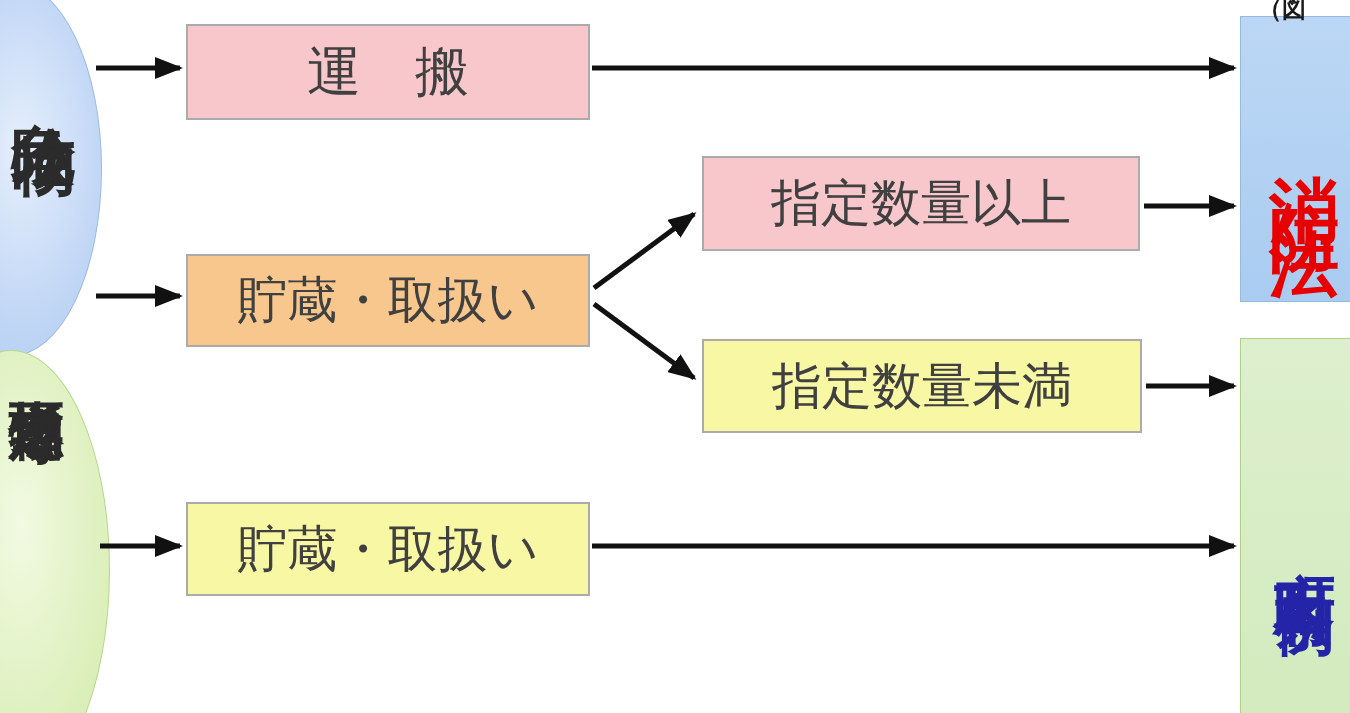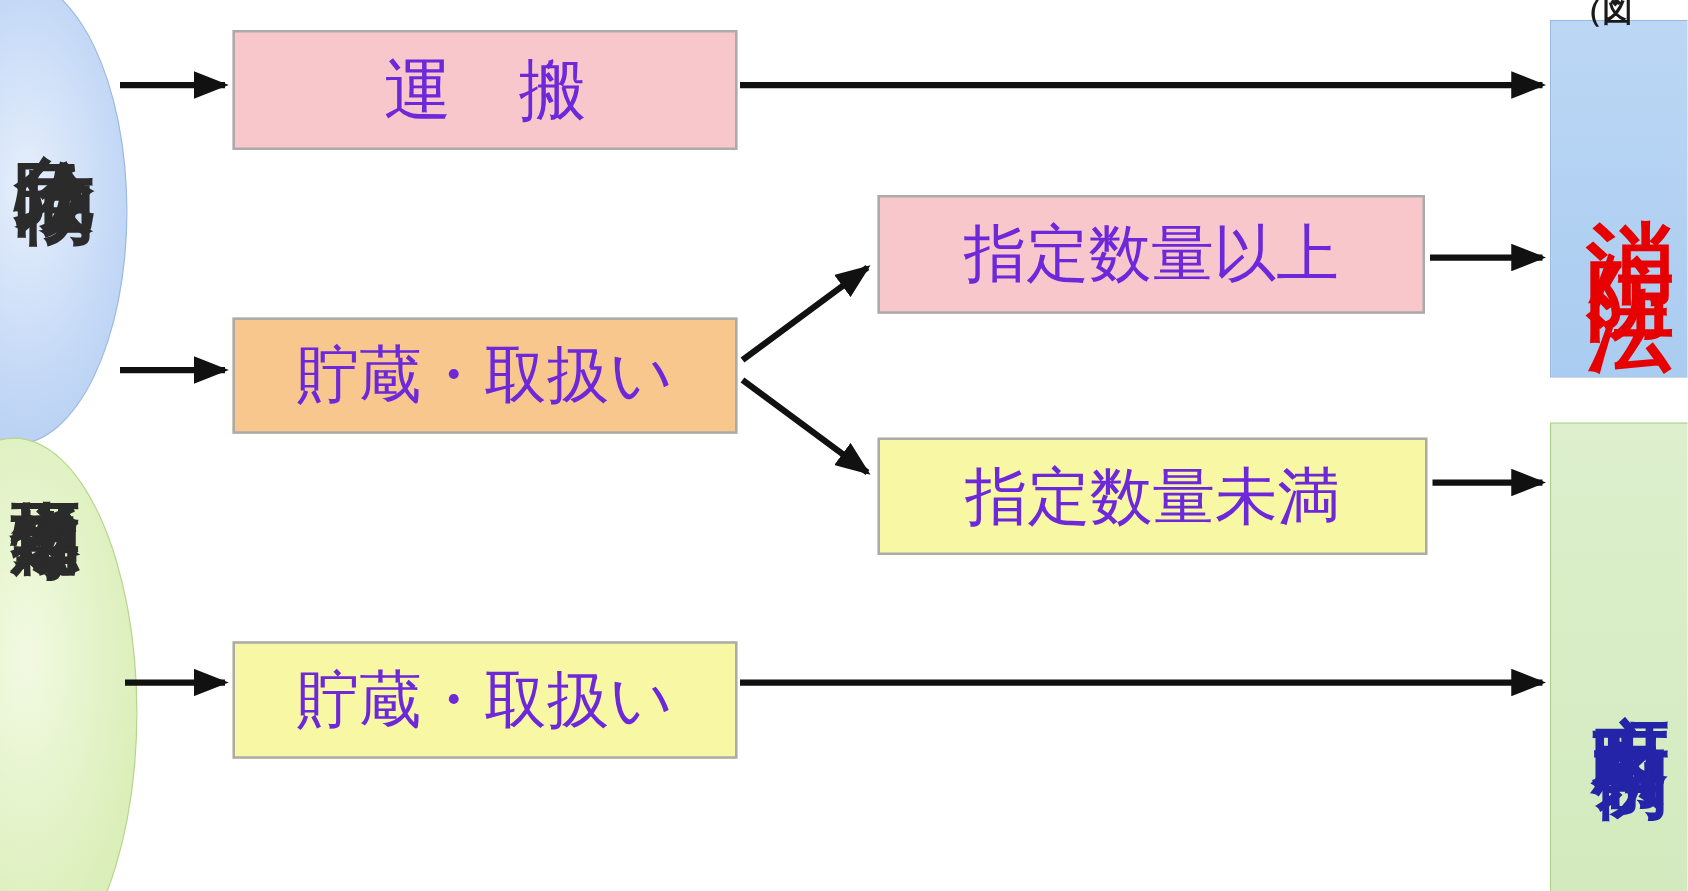--- a/index.html
+++ b/index.html
@@ -32,26 +32,26 @@
     writing-mode: vertical-rl; text-orientation: upright;
     font-weight: bold; color: #2b2b2b; white-space: nowrap;
   }
   .vlabel.hazmat  { left: 1px;  top: 72px;  font-size: 64px; letter-spacing: 6px; }
   .vlabel.combust { left: 0px;  top: 356px; font-size: 55px; letter-spacing: 2px; }
 
   
   .box {
     position: absolute; z-index: 3;
     display: flex; align-items: center; justify-content: center;
-    border: 2px solid #ababab; color: #6d28d9;
+    border: 2px solid #ababab; color: #404040;
     white-space: nowrap;
   }
   .box.pink   { background: #f8c7cc; }
   .box.orange { background: #f7c78e; }
-  .box.yellow { background: #f7f7a4; margin-top: 11px; }
+  .box.yellow { background: #f7f7a4; }
 
   .box.transport { left: 186px; top: 24px;  width: 404px; height: 96px;  font-size: 54px; }
   .box.storage1  { left: 186px; top: 254px; width: 404px; height: 93px;  font-size: 50px; }
   .box.above     { left: 702px; top: 156px; width: 438px; height: 95px; font-size: 50px; }
   .box.below     { left: 702px; top: 339px; width: 440px; height: 94px;  font-size: 50px; }
   .box.storage2  { left: 186px; top: 502px; width: 404px; height: 94px;  font-size: 50px; }
 
   
   .result {
     position: absolute; z-index: 3;

